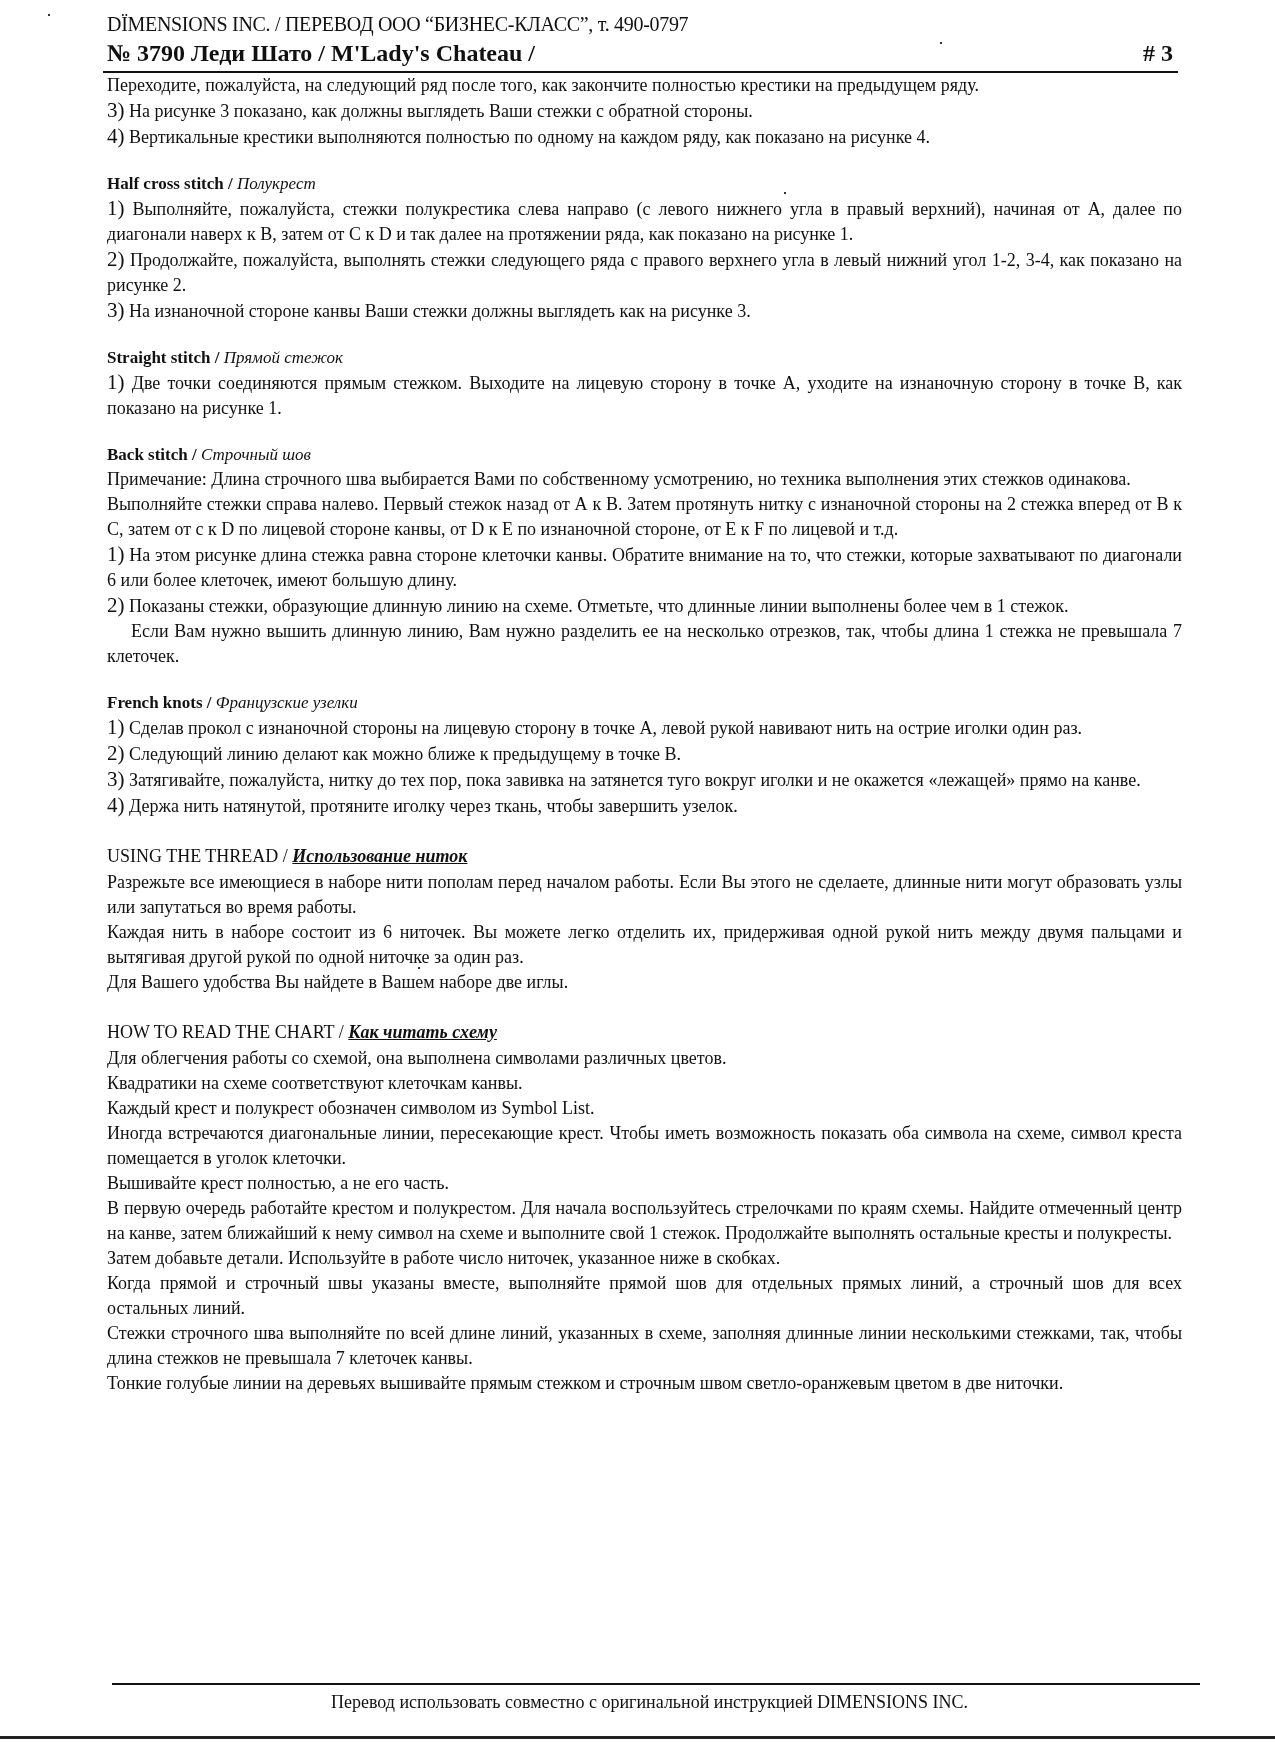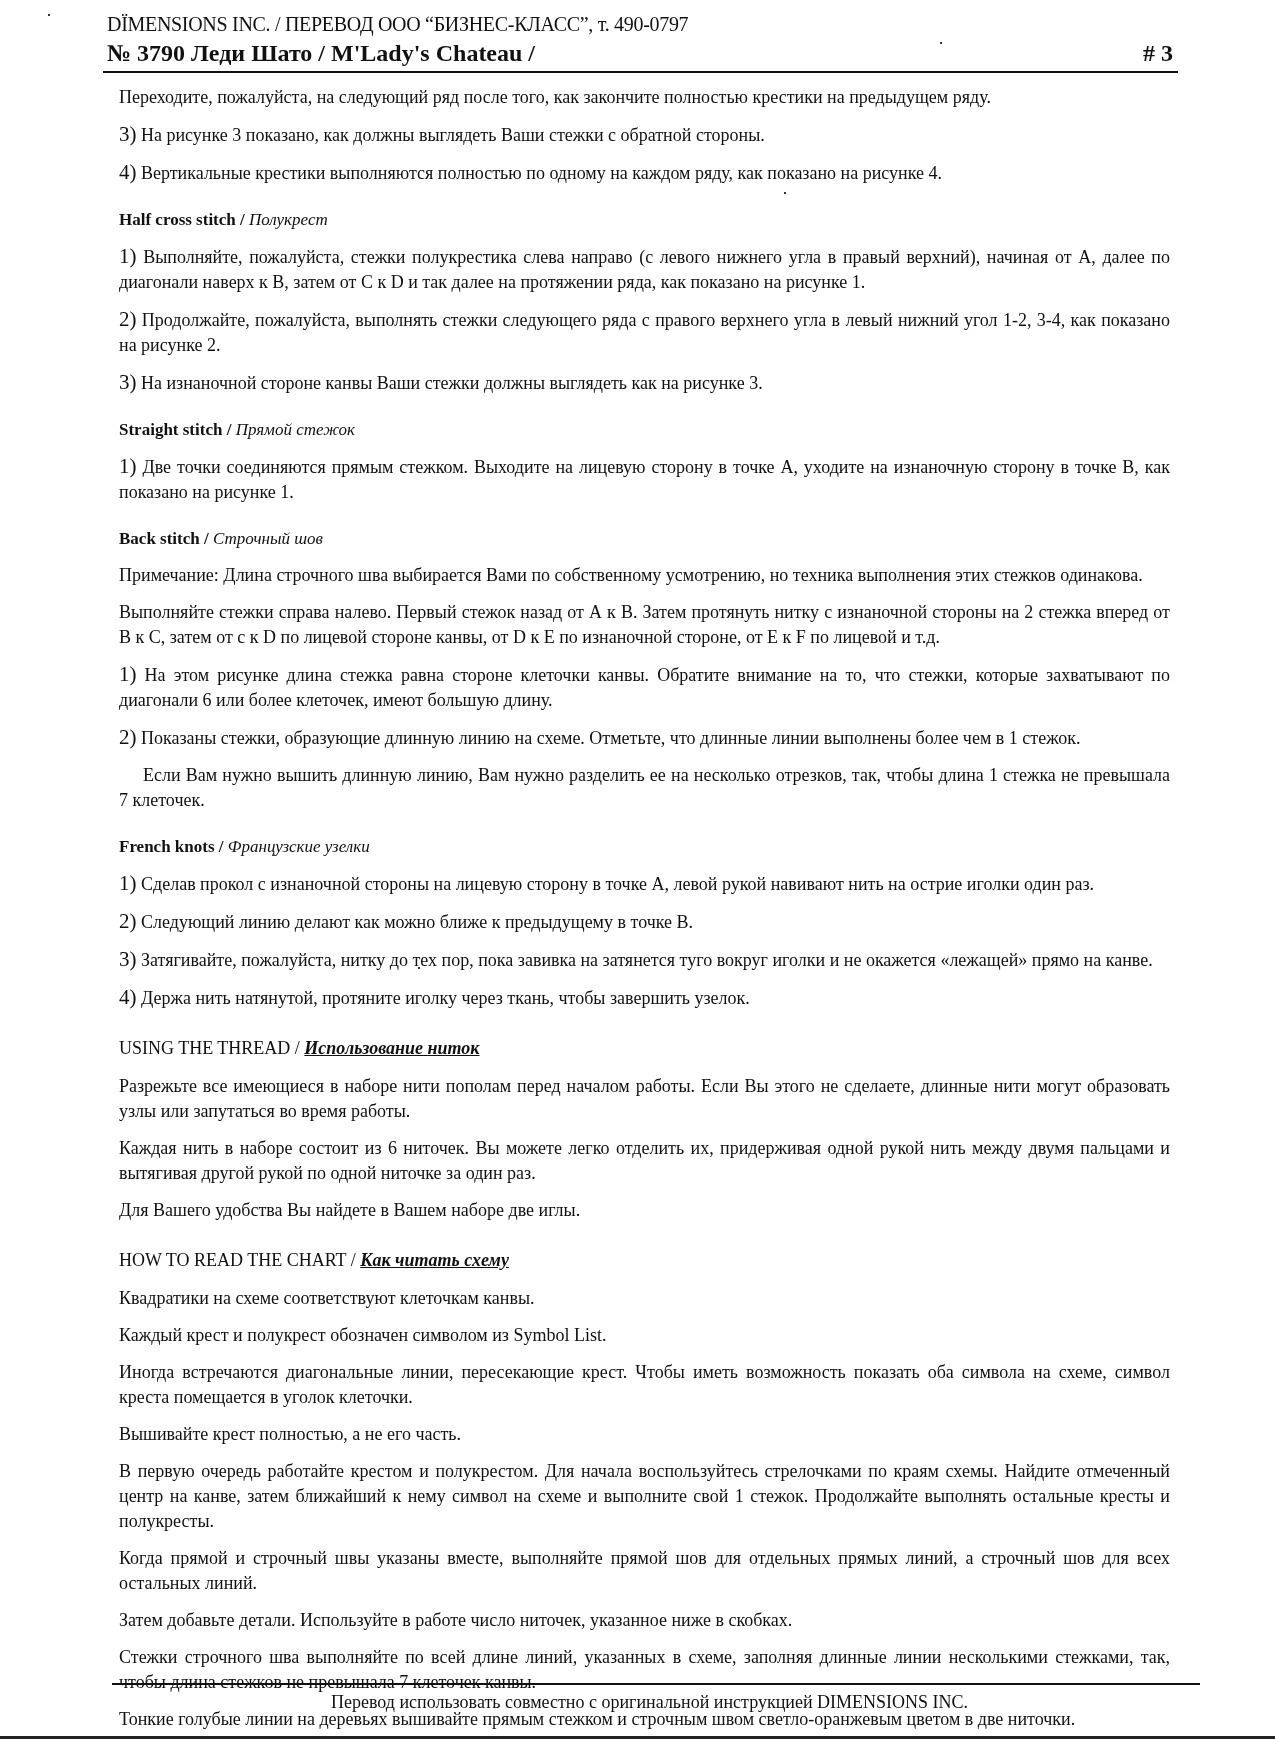--- a/index.html
+++ b/index.html
@@ -7,21 +7,21 @@
     width: 1275px; height: 1750px; position: relative; overflow: hidden;
     font-family: "Liberation Serif", "DejaVu Serif", serif;
     color: #111111;
   }
   .page { position: absolute; left: 0; top: 0; width: 1275px; height: 1750px; }
   .hdr1 { position: absolute; left: 107px; top: 13px; font-size: 20px; letter-spacing: -0.3px; }
   .hdr2 { position: absolute; left: 107px; top: 40px; font-size: 24px; font-weight: bold; }
   .pagenum { position: absolute; left: 1143px; top: 40px; font-size: 24px; font-weight: bold; }
   .rule-top { position: absolute; left: 103px; top: 71px; width: 1075px; height: 2px; background: #111; }
   .content { position: absolute; left: 107px; top: 73px; width: 1075px; font-size: 18px; line-height: 25px; }
-  .content p { margin: 12px; text-align: justify; }
+  .content p { margin: 0; text-align: justify; }
   .num { font-size: 21px; }
   .sub-h { margin-top: 21px !important; font-weight: bold; font-size: 17px; line-height: 25px; }
   .sub-h .ru { font-weight: normal; font-style: italic; }
   .big-h { margin-top: 23px !important; font-size: 18px; line-height: 28px; }
   .big-h .ru { font-weight: bold; font-style: italic; text-decoration: underline; }
   .indent { text-indent: 24px; }
   .rule-bot { position: absolute; left: 112px; top: 1683px; width: 1088px; height: 2px; background: #111; }
   .footer { position: absolute; left: 12px; width: 1275px; top: 1692px; text-align: center; font-size: 18px; }
   .rule-edge { position: absolute; left: 0; top: 1736px; width: 1275px; height: 3px; background: #222; }
   .speck { position: absolute; width: 2px; height: 2px; background: #333; }
@@ -62,28 +62,29 @@
     <p><span class="num">2)</span> <span>Следующий линию делают как можно ближе к предыдущему в точке В.</span></p>
     <p><span class="num">3)</span> <span>Затягивайте, пожалуйста, нитку до тех пор, пока завивка на затянется туго вокруг иголки и не окажется «лежащей» прямо на канве.</span></p>
     <p><span class="num">4)</span> <span>Держа нить натянутой, протяните иголку через ткань, чтобы завершить узелок.</span></p>
 
     <p class="big-h"><span>USING THE THREAD / </span><span class="ru">Использование ниток</span></p>
     <p>Разрежьте все имеющиеся в наборе нити пополам перед началом работы. Если Вы этого не сделаете, длинные нити могут образовать узлы или запутаться во время работы.</p>
     <p>Каждая нить в наборе состоит из 6 ниточек. Вы можете легко отделить их, придерживая одной рукой нить между двумя пальцами и вытягивая другой рукой по одной ниточке за один раз.</p>
     <p>Для Вашего удобства Вы найдете в Вашем наборе две иглы.</p>
 
     <p class="big-h"><span>HOW TO READ THE CHART / </span><span class="ru">Как читать схему</span></p>
+    <p>Для облегчения работы со схемой, она выполнена символами различных цветов.</p>
     <p>Квадратики на схеме соответствуют клеточкам канвы.</p>
     <p>Каждый крест и полукрест обозначен символом из Symbol List.</p>
     <p>Иногда встречаются диагональные линии, пересекающие крест. Чтобы иметь возможность показать оба символа на схеме, символ креста помещается в уголок клеточки.</p>
     <p>Вышивайте крест полностью, а не его часть.</p>
 
     <p>В первую очередь работайте крестом и полукрестом. Для начала воспользуйтесь стрелочками по краям схемы. Найдите отмеченный центр на канве, затем ближайший к нему символ на схеме и выполните свой 1 стежок. Продолжайте выполнять остальные кресты и полукресты.</p>
+    <p>Затем добавьте детали. Используйте в работе число ниточек, указанное ниже в скобках.</p>
     <p>Когда прямой и строчный швы указаны вместе, выполняйте прямой шов для отдельных прямых линий, а строчный шов для всех остальных линий.</p>
-    <p>Затем добавьте детали. Используйте в работе число ниточек, указанное ниже в скобках.</p>
     <p>Стежки строчного шва выполняйте по всей длине линий, указанных в схеме, заполняя длинные линии несколькими стежками, так, чтобы длина стежков не превышала 7 клеточек канвы.</p>
     <p>Тонкие голубые линии на деревьях вышивайте прямым стежком и строчным швом светло-оранжевым цветом в две ниточки.</p>
   </div>
 
   <div class="rule-bot"></div>
   <div class="footer">Перевод использовать совместно с оригинальной инструкцией DIMENSIONS INC.</div>
   <div class="rule-edge"></div>
 
   <div class="speck" style="left:48px; top:14px;"></div>
   <div class="speck" style="left:940px; top:42px;"></div>

